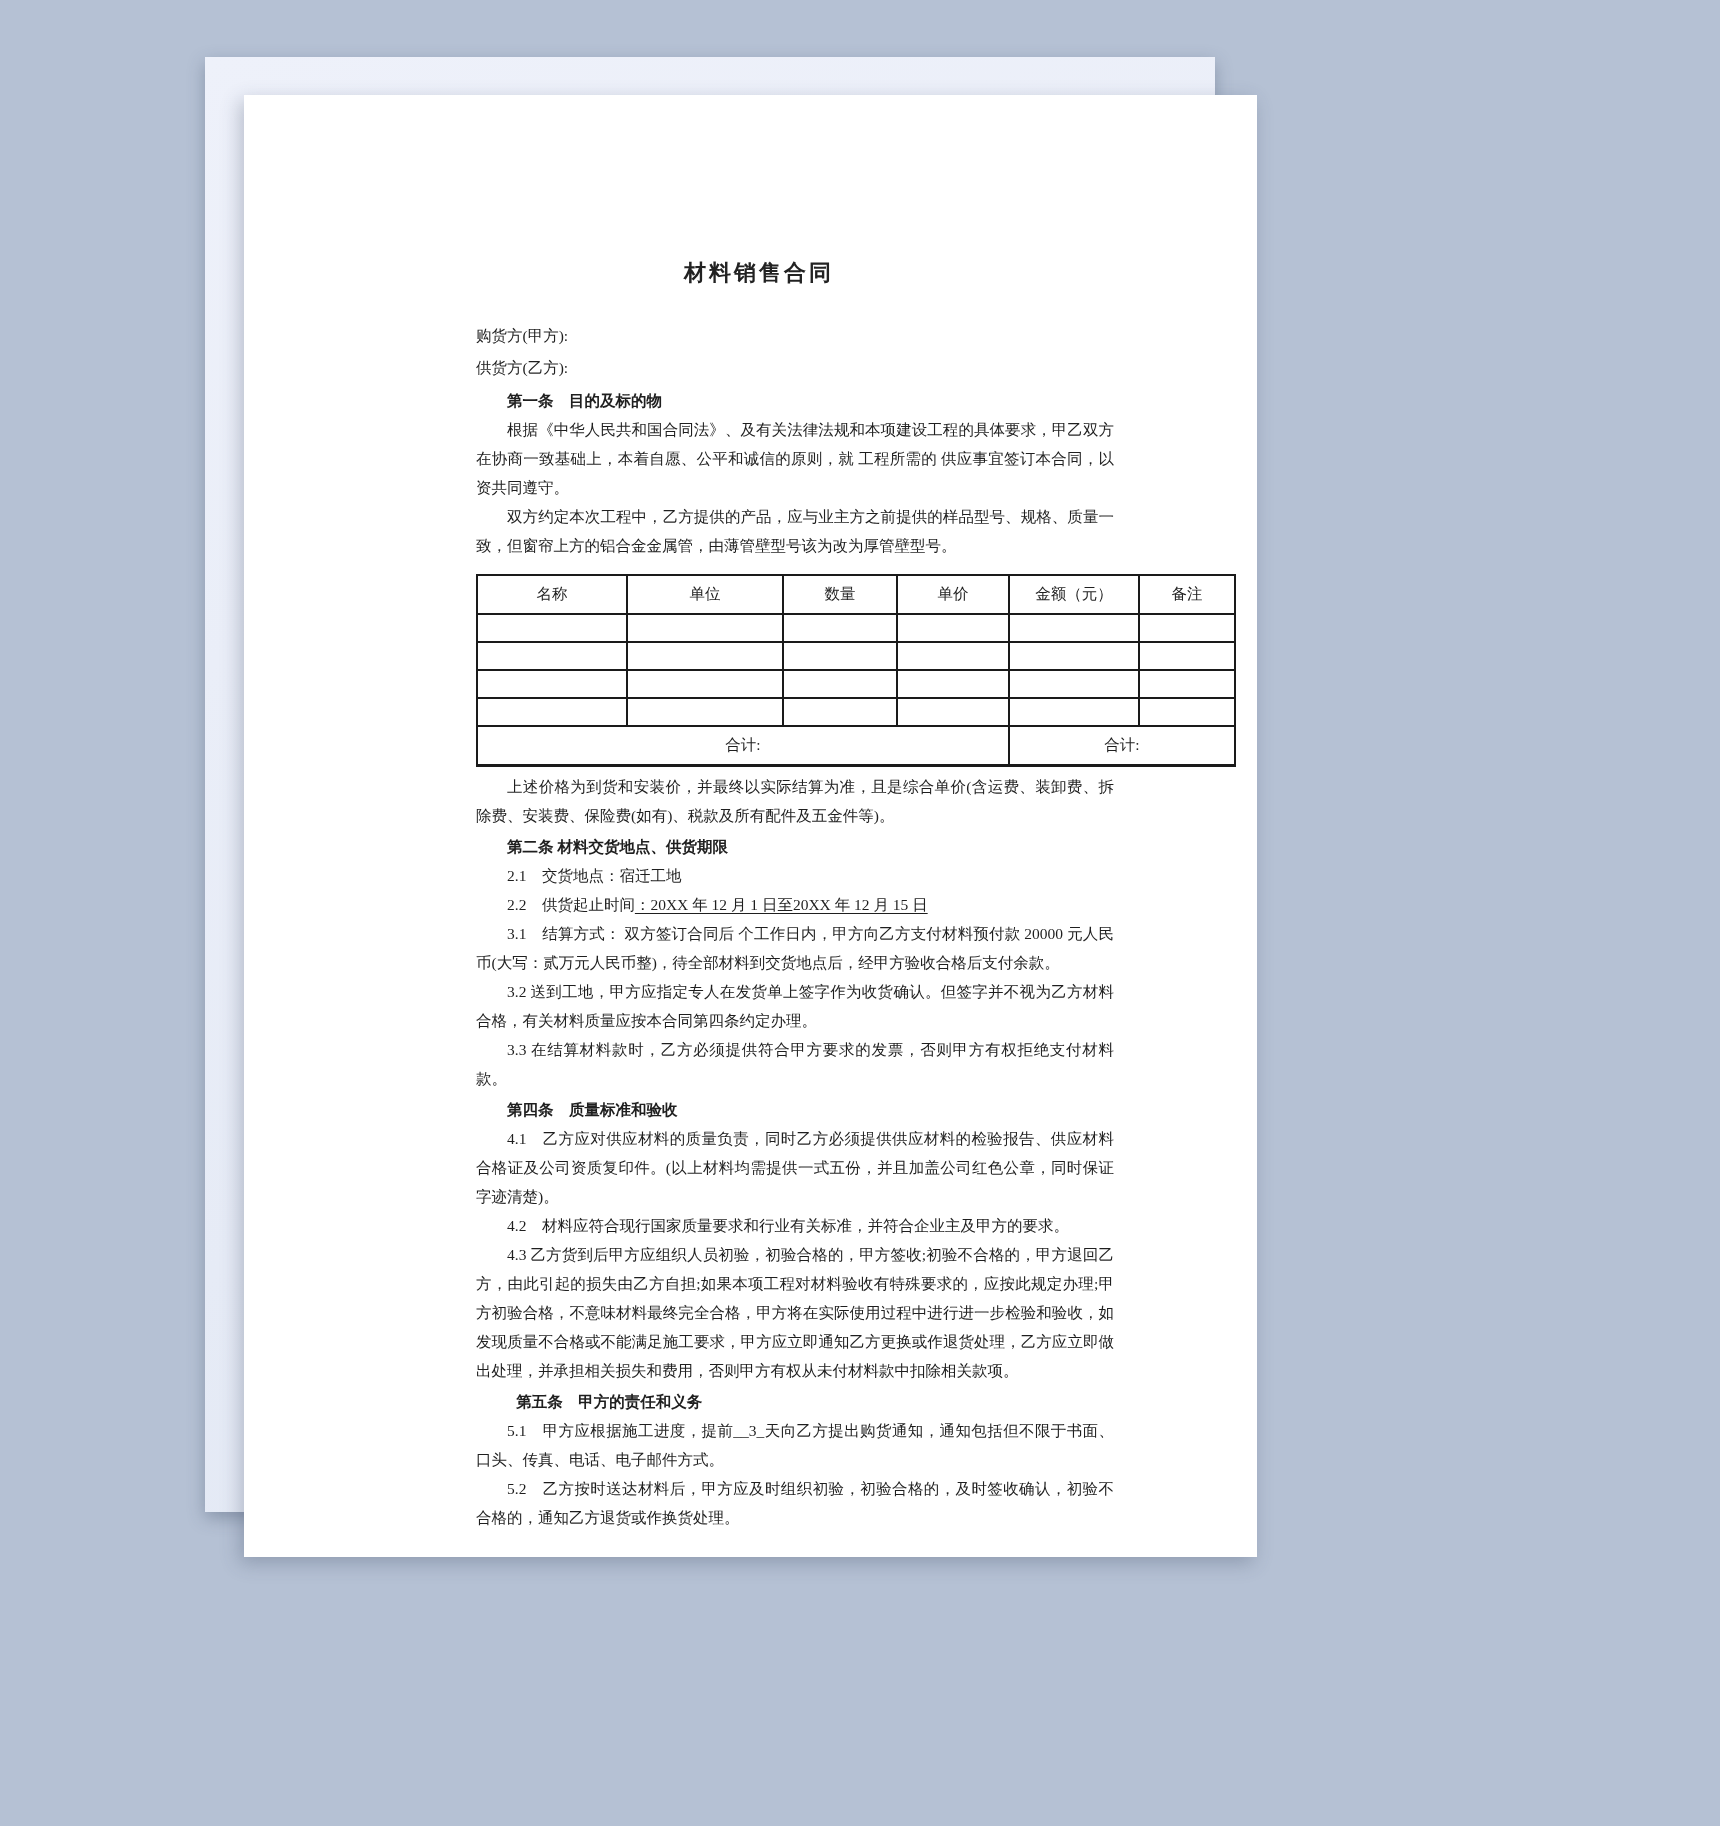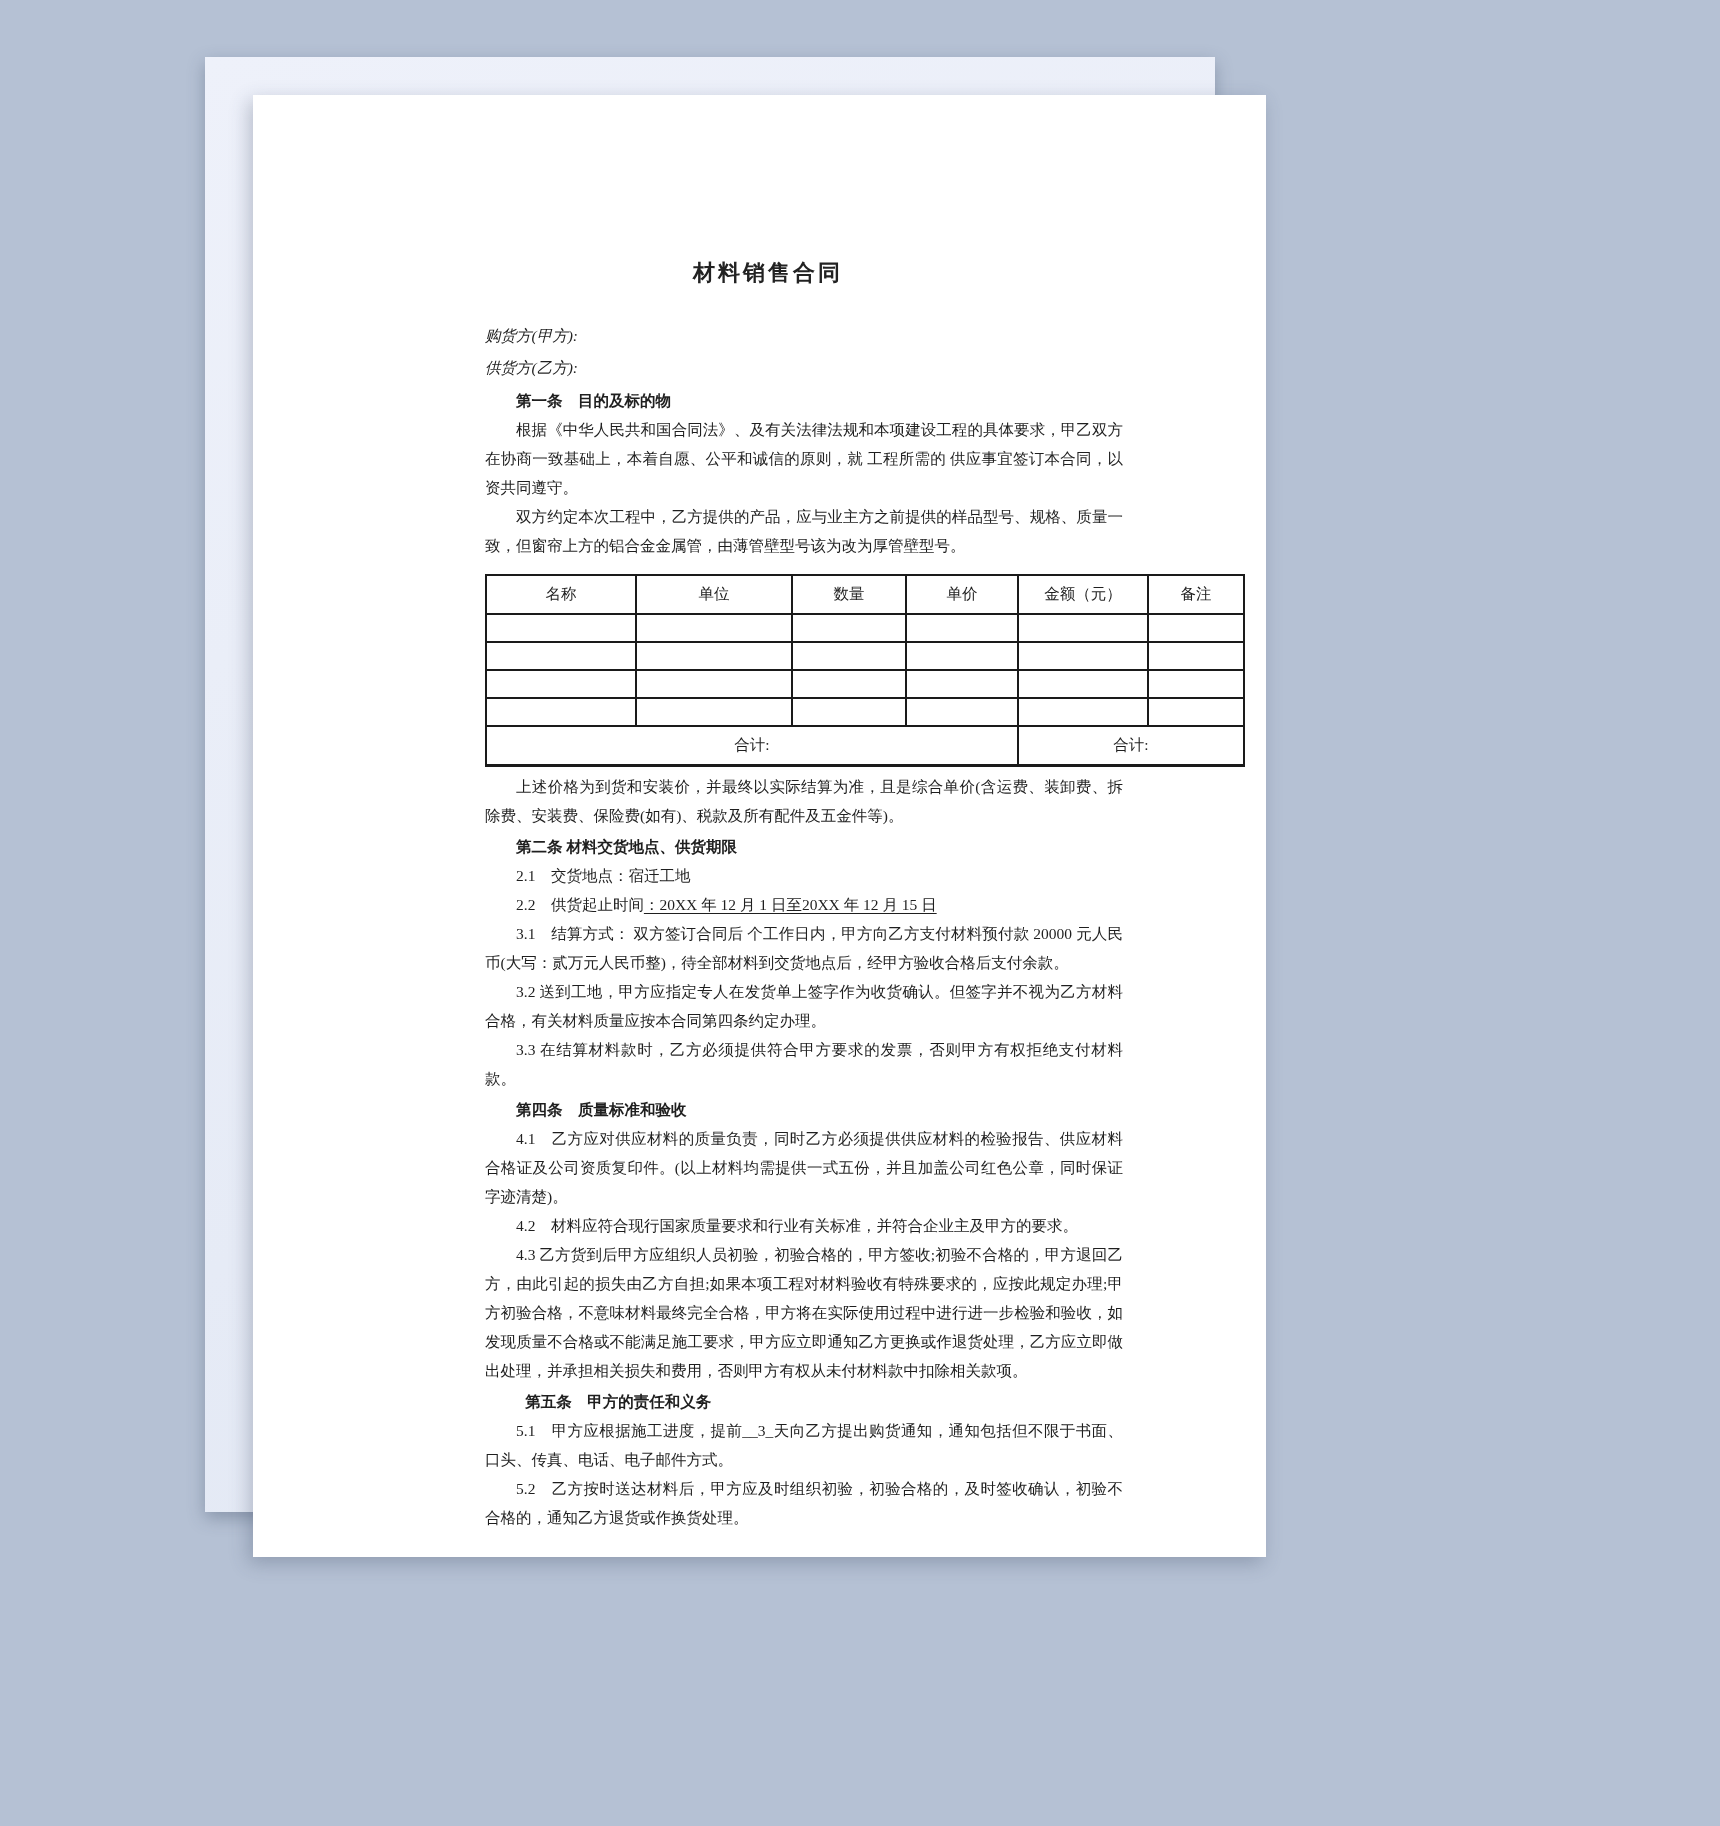--- a/index.html
+++ b/index.html
@@ -9,35 +9,35 @@
     overflow:hidden;position:relative;
     font-family:"Liberation Serif","DejaVu Serif",serif;
     color:#1f1f1f;
   }
   .backdrop{
     position:absolute;left:205px;top:57px;width:1010px;height:1455px;
     background:linear-gradient(160deg,#eef1fa 0%,#e2e8f4 100%);
     box-shadow:0 6px 16px rgba(55,70,95,.35);
   }
   .page{
-    position:absolute;left:253px;top:95px;width:1013px;height:1462px;
+    position:absolute;left:244px;top:95px;width:1013px;height:1462px;
     background:#ffffff;
     box-shadow:-4px 6px 18px rgba(55,70,95,.30);
     overflow:hidden;
   }
   .content{
     position:absolute;left:232px;top:161px;width:638px;
     font-size:15.5px;line-height:29px;
   }
   .title{
     font-size:22px;font-weight:bold;letter-spacing:3px;
     text-align:center;margin:0 0 30px 0;
     position:relative;left:-36px;line-height:34px;color:#222;
   }
-  .party{line-height:32px;font-style:italic;}
+  .party{line-height:32px;}
   .heading{font-weight:bold;margin:2px 0 0 2em;}
   .heading.h5{margin-left:2.6em;}
   .para,.item{margin:0;text-indent:2em;text-align:justify;word-break:break-all;}
   .u{text-decoration:underline;text-underline-offset:3px;}
   table.materials{
     width:758px;border-collapse:collapse;table-layout:fixed;
     margin:14px 0 5px 0;
   }
   table.materials th,table.materials td{
     border:2px solid #1a1a1a;

